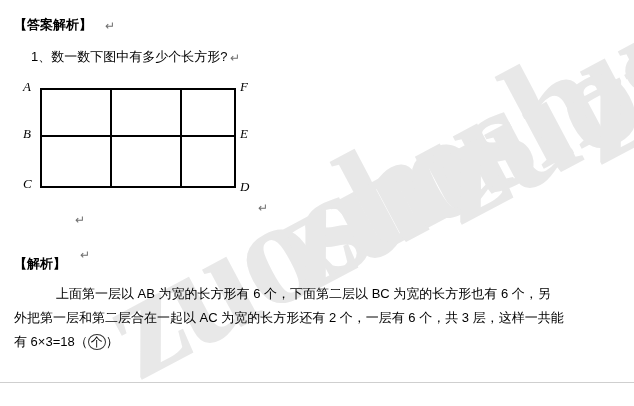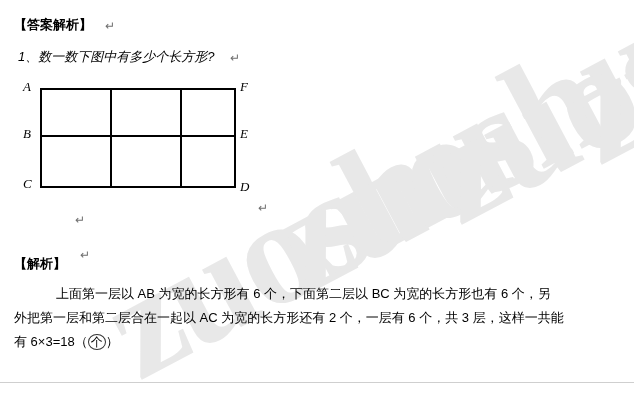--- a/index.html
+++ b/index.html
@@ -153,21 +153,21 @@
   <span class="wm2">zuoshu</span>
       <span class="wm3">zuoshu</span>
       <span class="wm4">zuoshu</span>
     </div>
 
   <div class="content">
 
     <div class="line heading" style="left:14px; top:16px;">【答案解析】</div>
     <div class="line pilcrow" style="left:105px; top:17px;">↵</div>
 
-    <div class="line" style="left:18px; top:48px;font-style:italic;">1、数一数下图中有多少个长方形?</div>
+    <div class="line" style="left:31px; top:48px;">1、数一数下图中有多少个长方形?</div>
     <div class="line pilcrow" style="left:230px; top:49px;">↵</div>
 
     <div class="figure">
       <div class="rect-outer"></div>
       <div class="vline v1"></div>
       <div class="vline v2"></div>
       <div class="hline"></div>
       <div class="lbl lbl-A">A</div>
       <div class="lbl lbl-B">B</div>
       <div class="lbl lbl-C">C</div>

